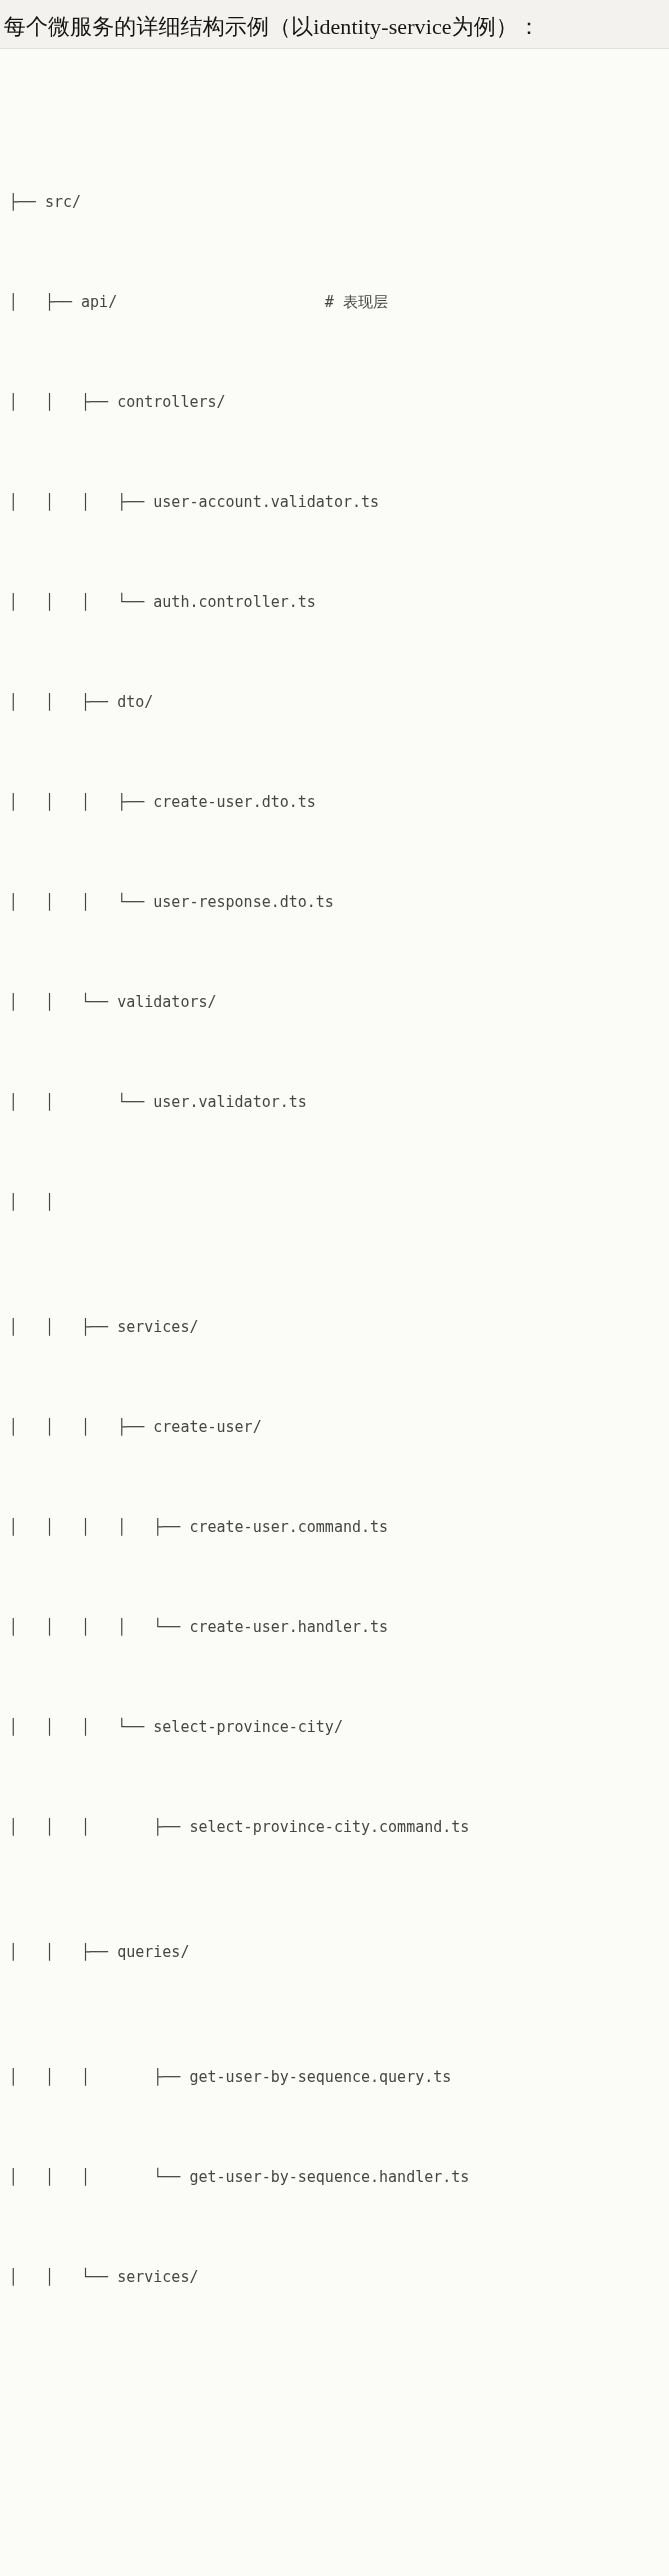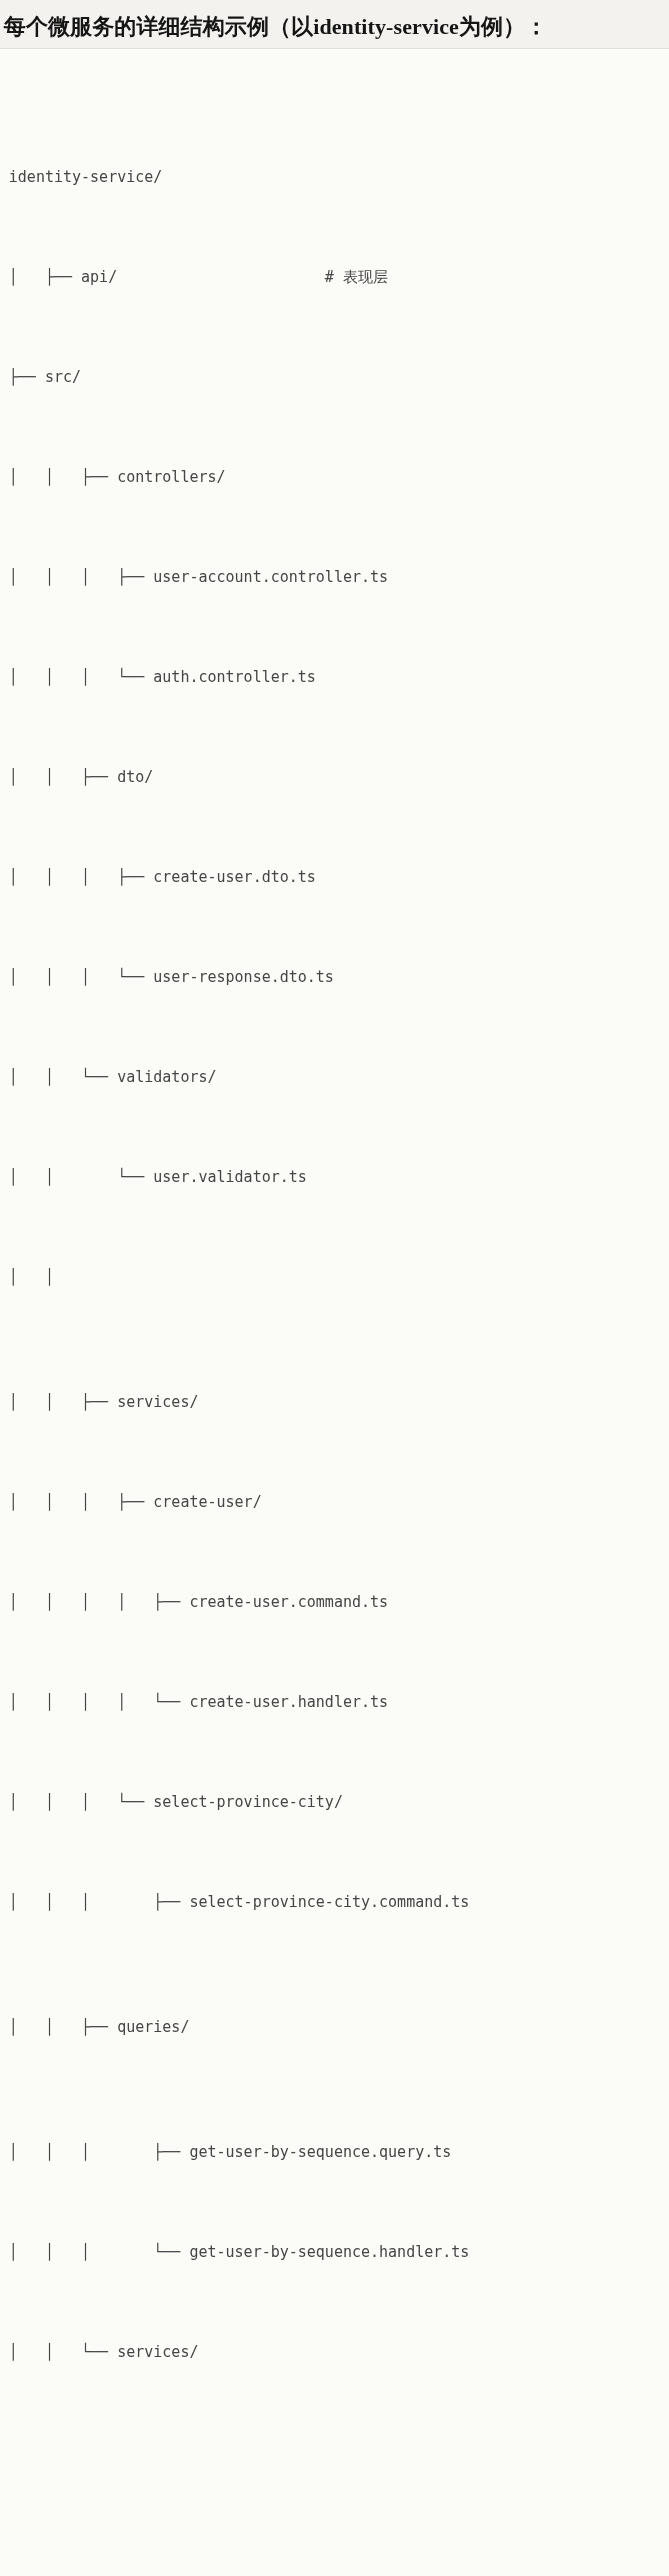--- a/index.html
+++ b/index.html
@@ -9,21 +9,21 @@
     overflow:hidden;
     background:#f4f2ee;
     color:#1c1c1c;
     font-family:"Liberation Serif","DejaVu Serif",serif;
     padding-top:12.5px;
   }
   .page { padding:0 1.3px; }
 
   .doc-title {
     font-size:22px;
-    font-weight:bold;
+    font-weight:normal;
     color:#151515;
     line-height:27.5px;
     padding-left:2.5px;
     margin-bottom:7.5px;
     letter-spacing:0.1px;
   }
 
   .code-block {
     background:#fbfbf8;
     border:0.6px solid #e2e0db;
@@ -46,29 +46,28 @@
 <body>
 
 <div class="page">
 
   <h1 class="doc-title">每个微服务的详细结构示例（以identity-service为例）：</h1>
 
   <div class="code-block">
     <div class="tree">
       
     
-        <div class="tree-line">identity-service/</div>
+      
+        <div class="tree-line">├── src/</div>
       
         <div class="tree-line">│   ├── api/                       # 表现层</div>
       
-        <div class="tree-line">├── src/</div>
-      
         <div class="tree-line">│   │   ├── controllers/</div>
       
-        <div class="tree-line">│   │   │   ├── user-account.controller.ts</div>
+        <div class="tree-line">│   │   │   ├── user-account.validator.ts</div>
       
         <div class="tree-line">│   │   │   └── auth.controller.ts</div>
       
         <div class="tree-line">│   │   ├── dto/</div>
       
         <div class="tree-line">│   │   │   ├── create-user.dto.ts</div>
       
         <div class="tree-line">│   │   │   └── user-response.dto.ts</div>
       
         <div class="tree-line">│   │   └── validators/</div>

